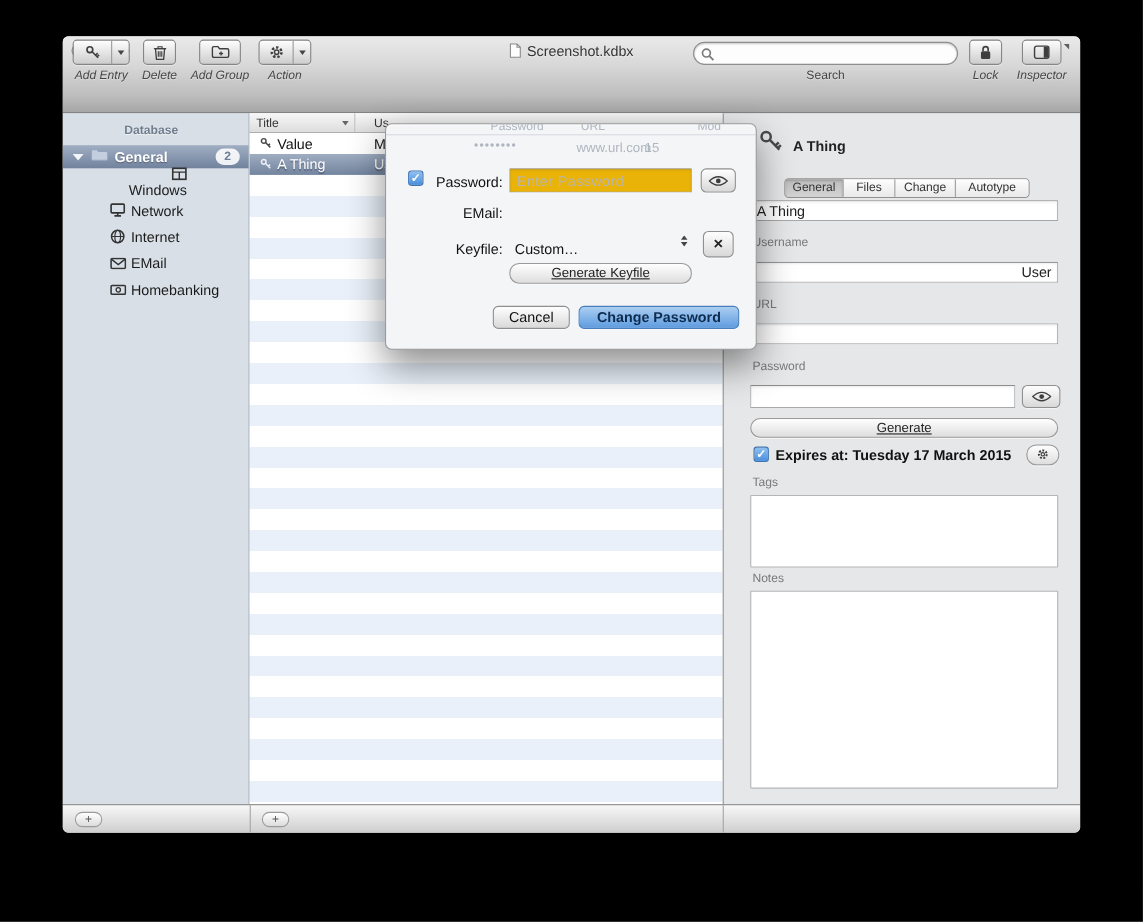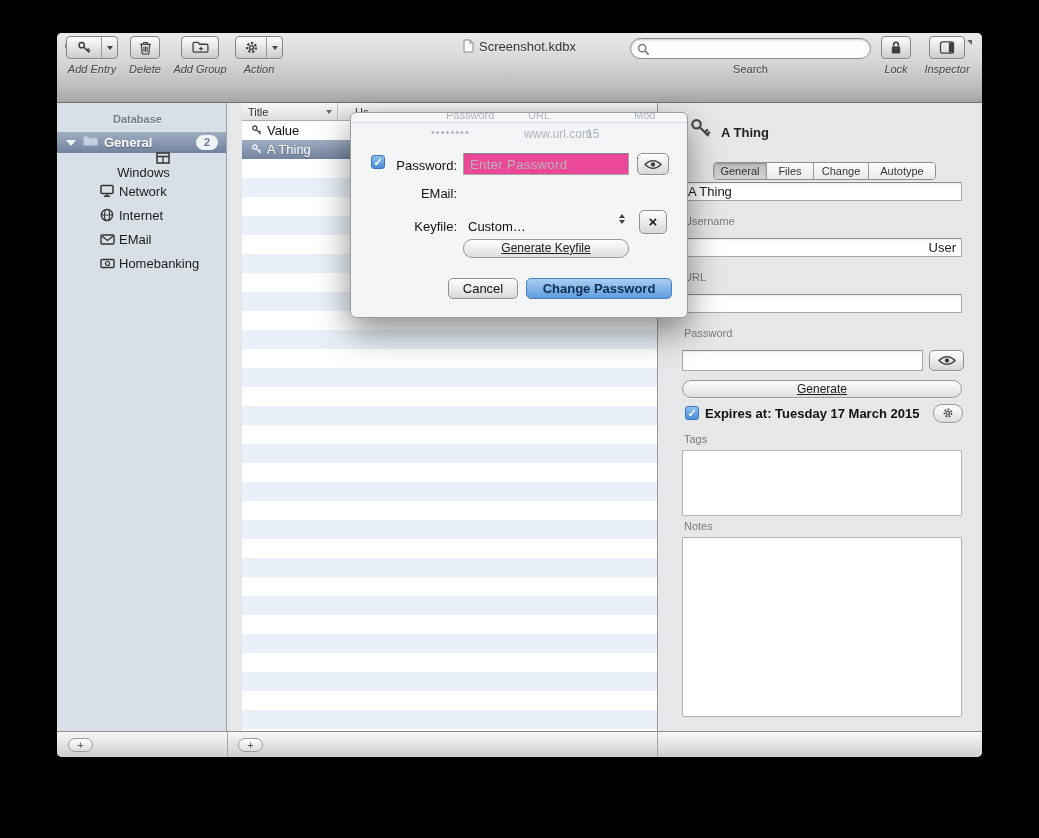--- a/index.html
+++ b/index.html
@@ -47,21 +47,21 @@
   .sb-disclosure{width:0;height:0;border-left:5px solid transparent;border-right:5px solid transparent;border-top:6px solid #f2f5f9;margin-left:9px;}
   .sb-group .ic{margin-left:6px;}
   .sb-group .lbl{margin-left:5px;flex:1;}
   .badge{margin-right:8px;min-width:22px;height:15px;border-radius:8px;background:rgba(255,255,255,.88);
     color:#6c7c96;font-size:11px;font-weight:bold;text-align:center;line-height:15px;text-shadow:none;}
   .sb-item{position:absolute;left:0;width:100%;height:20px;display:flex;align-items:center;font-size:13px;color:#1b1b1b;}
   .sb-item .ic{margin-left:42px;width:16px;display:flex;justify-content:center;}
   .sb-item .lbl{margin-left:4px;}
 
   
-  .entry-list{position:absolute;left:170px;top:70px;width:430px;bottom:26px;background:#fff;margin-left:15px;}
+  .entry-list{position:absolute;left:170px;top:70px;width:430px;bottom:26px;background:#fff;}
   .list-header{position:absolute;left:0;top:0;right:0;height:18px;
     background:linear-gradient(#f7f7f7,#dddddd);border-bottom:1px solid #aeaeae;font-size:11px;color:#333;}
   .col-title{position:absolute;left:6px;top:3px;}
   .sort-tri{position:absolute;left:84px;top:7px;width:0;height:0;border-left:3px solid transparent;border-right:3px solid transparent;border-top:4px solid #666;}
   .hdr-div{position:absolute;left:95px;top:0;bottom:0;width:1px;background:#c2c2c2;}
   .col-user{position:absolute;left:113px;top:3px;}
   .list-body{position:absolute;left:0;top:18px;right:0;bottom:0;
     background:repeating-linear-gradient(to bottom,#ffffff 0px,#ffffff 19px,#e9f0f9 19px,#e9f0f9 38px);}
   .row{position:absolute;left:0;right:0;height:19px;font-size:13px;color:#111;}
   .row .key-ic{position:absolute;left:9px;top:3px;}
@@ -96,21 +96,21 @@
     background:linear-gradient(#ffffff,#dcdcdc);font-size:11px;line-height:12px;color:#555;text-align:center;}
   .ft-div{position:absolute;top:0;bottom:0;width:1px;background:#a5a5a5;}
 
   
   .popover{position:absolute;left:293px;top:79px;width:338px;height:206px;z-index:10;
     background:#f4f5f7;border:1px solid #9b9b9b;border-radius:6px;overflow:hidden;
     box-shadow:0 14px 34px rgba(0,0,0,.45),inset 0 1px 0 rgba(255,255,255,.7);}
   .ghost{position:absolute;color:#aeb6bf;}
   .ghost-line{position:absolute;left:0;right:0;top:9px;height:1px;background:rgba(150,160,175,.3);}
   .dlg-label{position:absolute;left:34px;width:72px;text-align:right;font-size:13px;color:#111;}
-  .dlg-field{position:absolute;left:112px;width:166px;height:22px;background:#ec4899;border:1px solid #a5a5a5;border-top-color:#8a8a8a;
+  .dlg-field{position:absolute;left:112px;width:166px;height:22px;background:#eab308;border:1px solid #a5a5a5;border-top-color:#8a8a8a;
     border-radius:1px;box-shadow:inset 0 1px 2px rgba(0,0,0,.08);font-size:13px;color:#222;padding:0 6px;outline:none;letter-spacing:.4px;}
   input::placeholder,textarea::placeholder{color:#b6b6b6;}
   .x-btn{position:absolute;left:288px;top:97px;width:28px;height:24px;border:1px solid #909090;border-radius:5px;
     background:linear-gradient(#fefefe,#d8d8d8);text-align:center;line-height:21px;font-size:15px;font-weight:bold;color:#222;
     box-shadow:0 1px 0 rgba(255,255,255,.5);}
   .x-btn::after{content:"\00D7";}
   .push-btn{position:absolute;height:21px;border:1px solid #8f8f8f;border-radius:5px;background:linear-gradient(#fefefe,#d9d9d9);
     font-size:13px;color:#111;text-align:center;line-height:19px;box-shadow:0 1px 0 rgba(255,255,255,.5);}
   .default-btn{background:linear-gradient(#abcef2,#5f9cdf);border-color:#4a7fbd;color:#0d2c50;font-weight:600;}
   .stepper{position:absolute;left:268px;top:101px;display:flex;flex-direction:column;gap:2px;align-items:center;}

